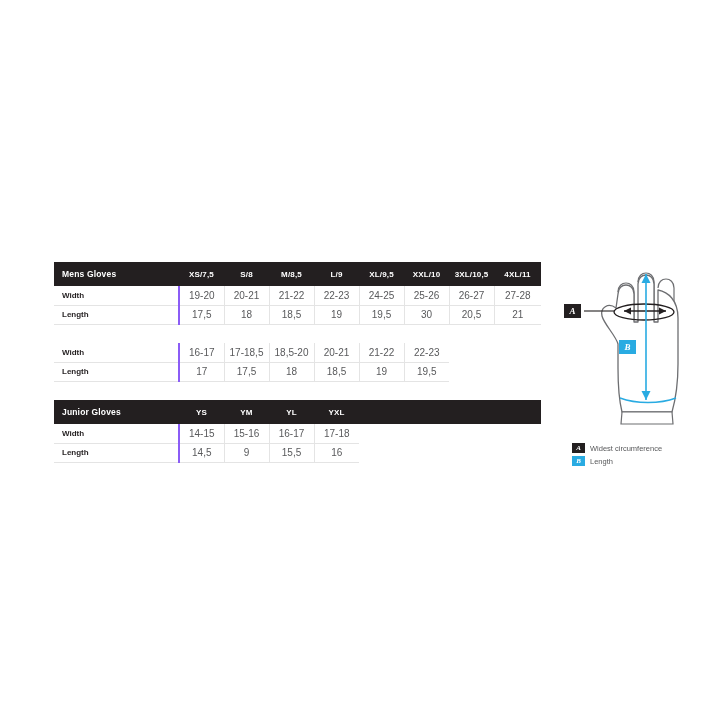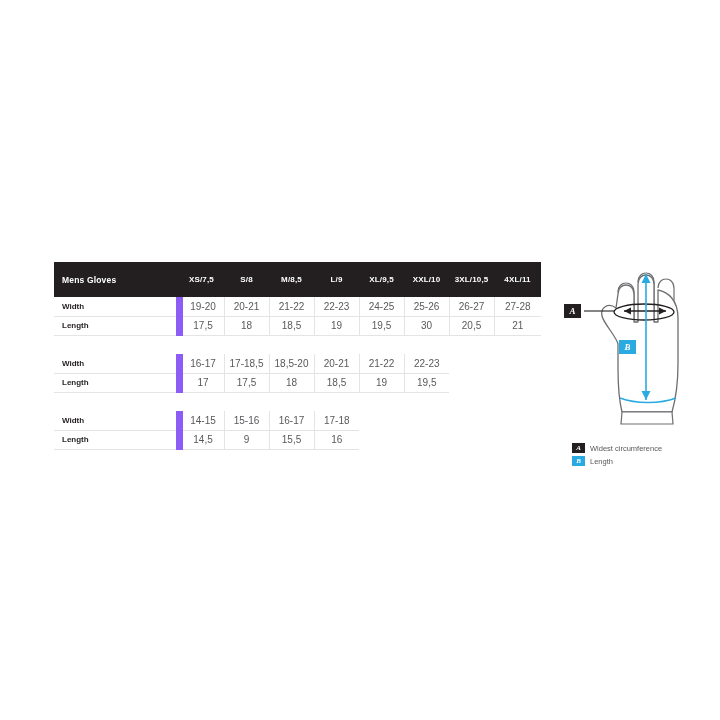--- a/index.html
+++ b/index.html
@@ -34,21 +34,21 @@
     border-collapse: collapse;
     width: 100%;
     table-layout: fixed;
     margin-bottom: 18px;
   }
   table.size-table td, table.size-table th {
     padding: 0;
     margin: 0;
   }
   .hdr-row th {
-    height: 35px;
+    height: 24px;
     background: #231f20;
     color: #ffffff;
     font-size: 8px;
     font-weight: bold;
     text-align: center;
     vertical-align: middle;
     letter-spacing: 0.02em;
   }
   .hdr-row th.label-cell {
     text-align: left;
@@ -62,21 +62,21 @@
     vertical-align: middle;
     color: #58595b;
     border-bottom: 1px solid #e4e4e4;
   }
   .data-row td.label-cell {
     text-align: left;
     padding-left: 8px;
     font-weight: bold;
     color: #231f20;
     font-size: 8px;
-    border-right: 7px solid #8b5cf6;
+    border-right: 2px solid #8b5cf6;
   }
   .data-row td.vsep {
     border-right: 1px solid #e4e4e4;
   }
   .data-row.last td {
     border-bottom: 1px solid #e4e4e4;
   }
 
   
   .glove-wrap {
@@ -240,20 +240,28 @@
     <table class="size-table">
       <colgroup>
         <col style="width:125px">
         <col style="width:45px">
           <col style="width:45px">
           <col style="width:45px">
           <col style="width:45px">
         <col style="width:182px">
       </colgroup>
       <tbody>
+          <tr class="hdr-row">
+        <th class="label-cell">Junior Gloves</th>
+        <th>YS</th>
+        <th>YM</th>
+        <th>YL</th>
+        <th>YXL</th>
+        <th></th>
+      </tr>
       <tr class="data-row">
         <td class="label-cell">Width</td>
         <td class="vsep">14-15</td>
         <td class="vsep">15-16</td>
         <td class="vsep">16-17</td>
         <td>17-18</td>
         <td style="border-bottom:none"></td>
       </tr>
       <tr class="data-row last">
         <td class="label-cell">Length</td>

